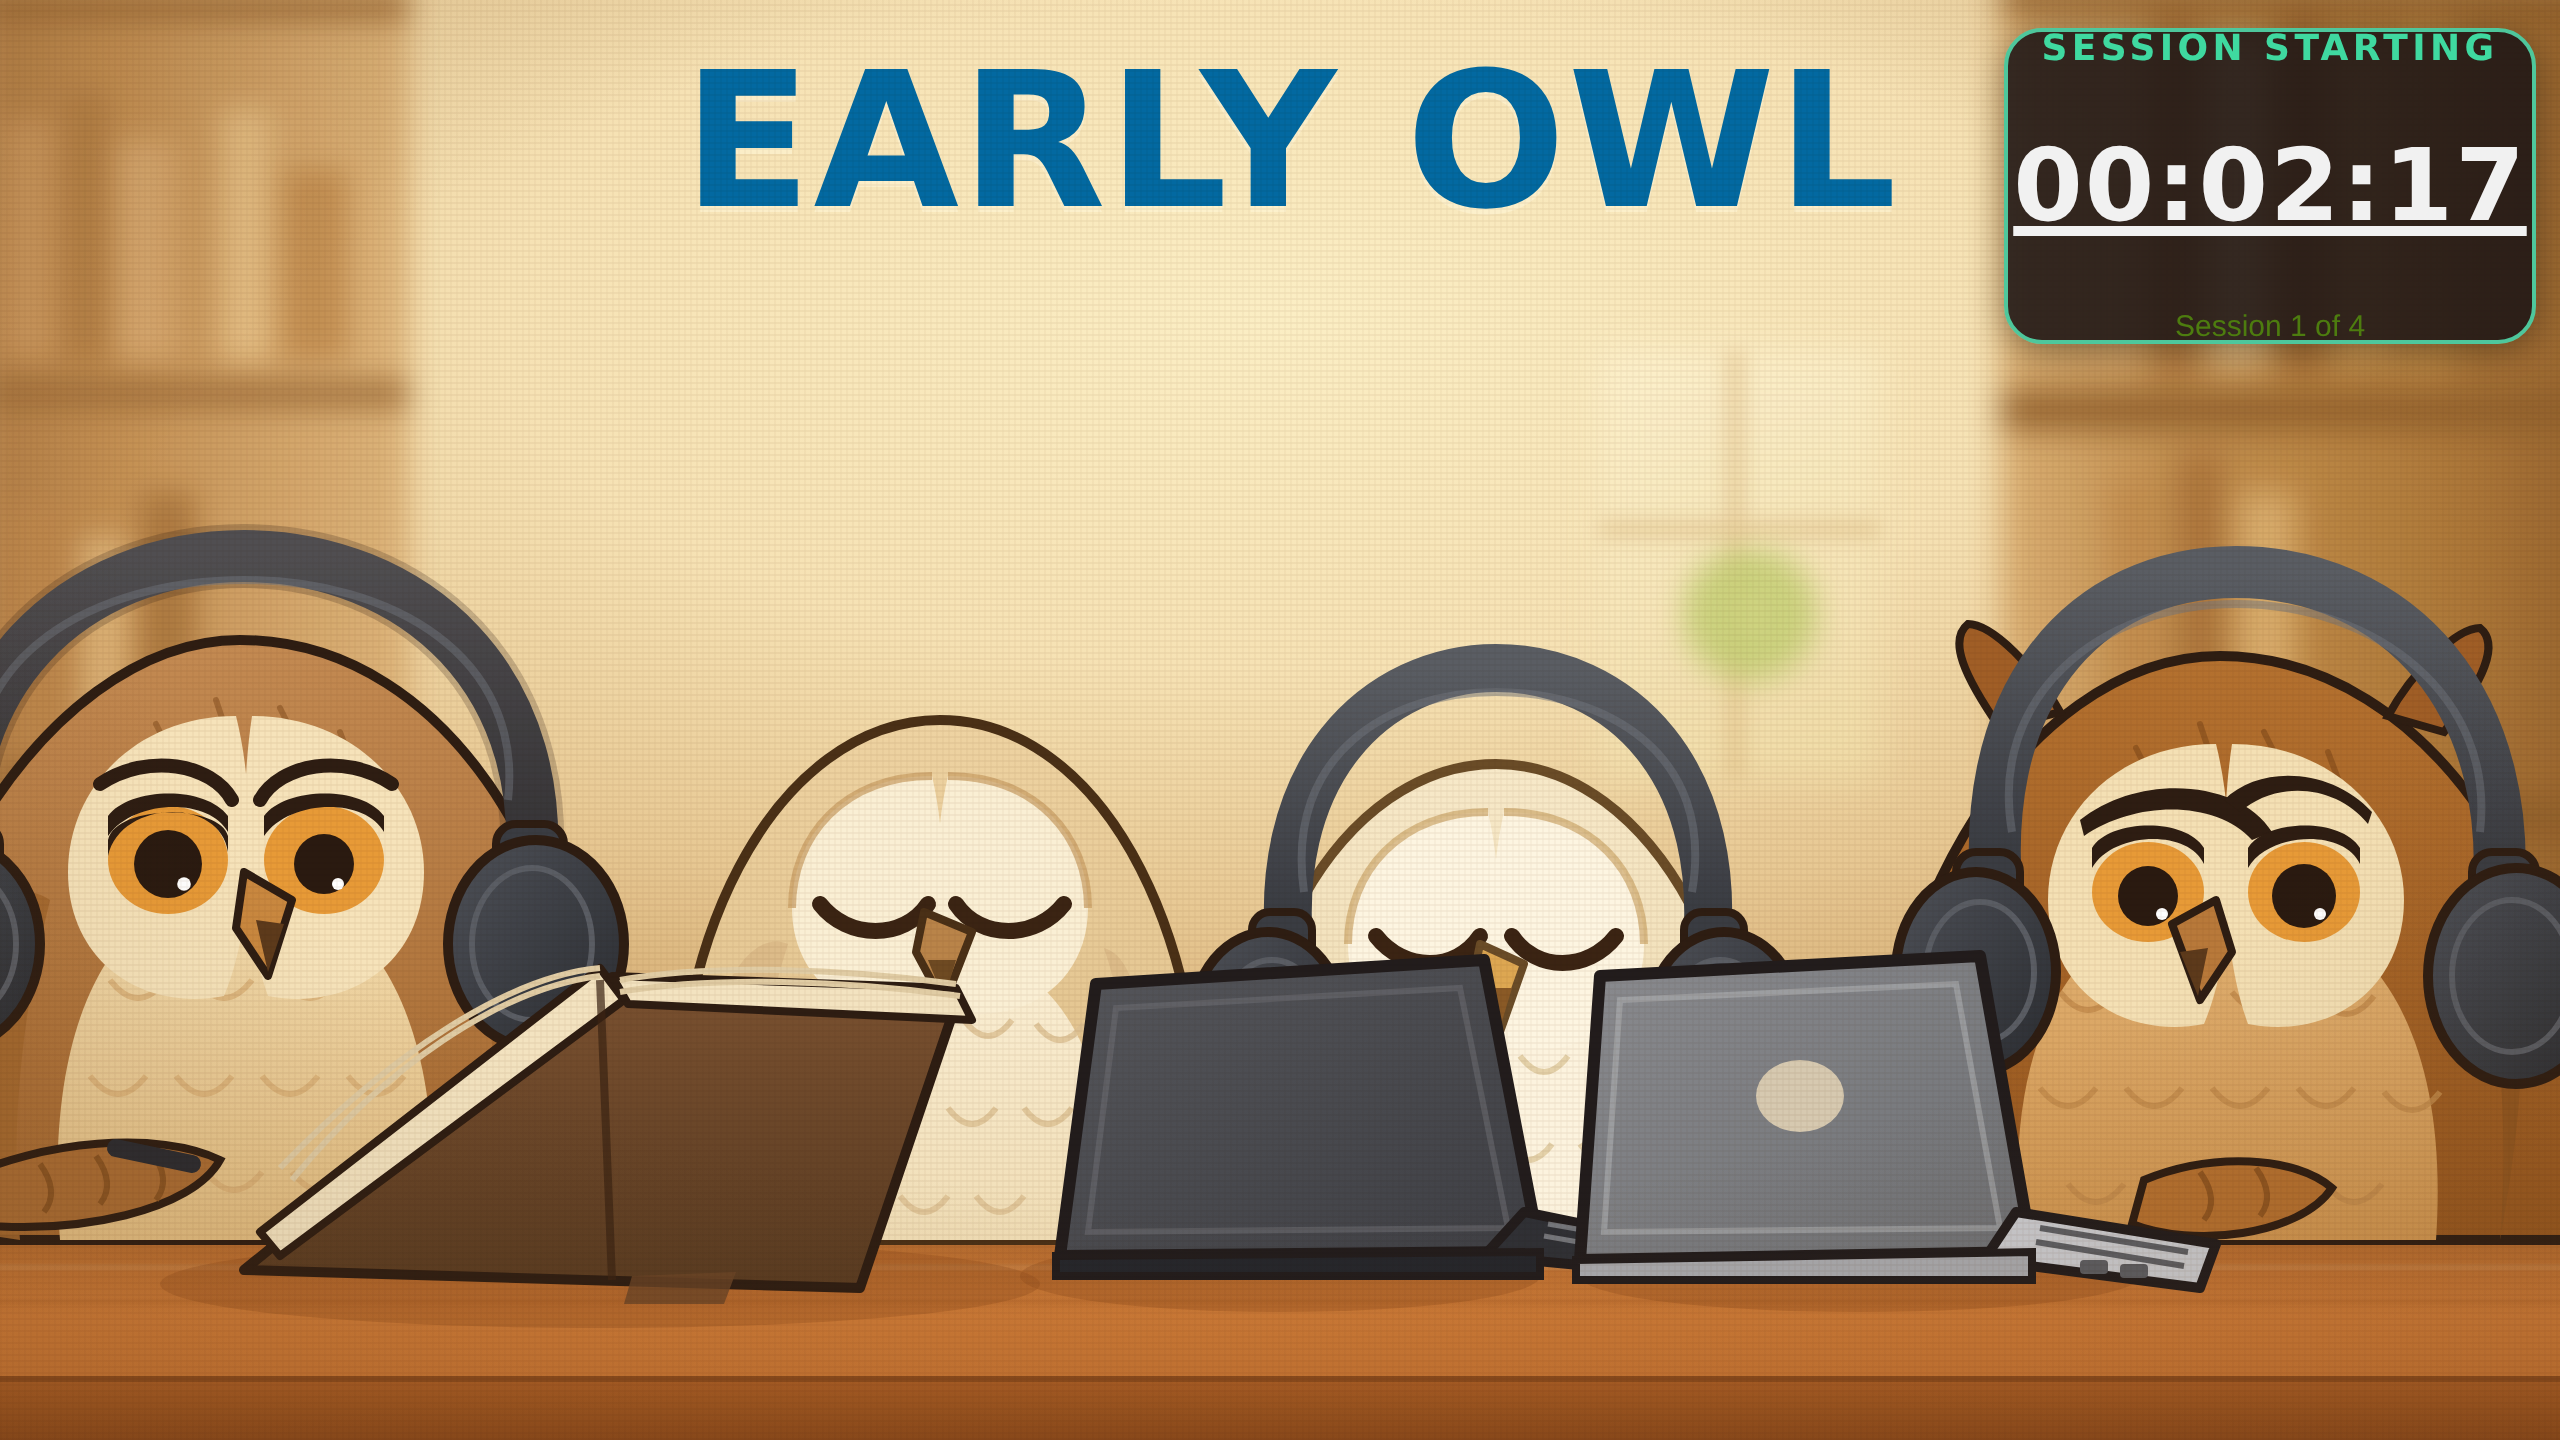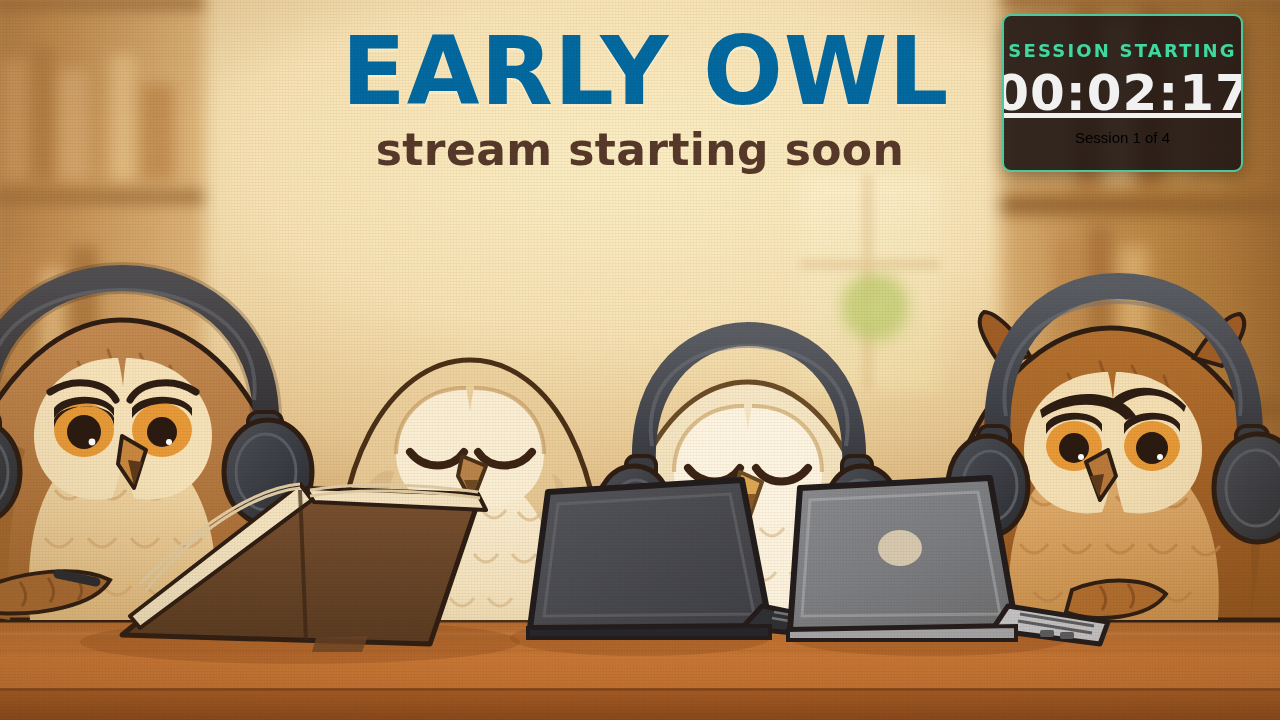--- a/index.html
+++ b/index.html
@@ -114,29 +114,30 @@
     font-weight:bold;
     font-size:44px;
     color:#57392a;
     margin-top:4px;
     letter-spacing:.4px;
   }
 
   
   .timer-panel {
     position:absolute; left:1002px; top:14px;
-    width:241px; height:158px;
+    width:266px; height:158px;
     background:rgba(28,20,20,.88);
     border:2px solid #4ec79c;
-    border-radius:9px;
+    border-radius:19px;
     z-index:60;
     display:flex; flex-direction:column;
     align-items:center; justify-content:center;
     box-shadow:0 4px 18px rgba(0,0,0,.35);
     overflow:hidden;
+    gap:26px;
   }
   .timer-label {
     font-family:"DejaVu Sans", sans-serif;
     font-weight:bold;
     font-size:18px;
     letter-spacing:2.2px;
     color:#3fd9a0;
     margin-bottom:6px;
   }
   .timer-clock {
@@ -144,21 +145,21 @@
     font-weight:bold;
     font-size:50px;
     letter-spacing:1px;
     color:#f1f1f1;
     line-height:1.05;
     text-decoration:underline;
   }
   .timer-sub {
     font-family:"Liberation Sans", sans-serif;
     font-size:15px;
-    color:#000000;
+    color:#4d7c0f;
     margin-top:9px;
   }
 
   
   .grain {
     position:absolute; inset:0; z-index:55; pointer-events:none;
     opacity:.12;
     background-image:
       repeating-linear-gradient(0deg, rgba(120,80,40,.5) 0 1px, rgba(255,255,255,0) 1px 3px),
       repeating-linear-gradient(90deg, rgba(120,80,40,.35) 0 1px, rgba(255,255,255,0) 1px 3px);
@@ -513,21 +514,20 @@
           <path d="M 1018 191 L 1092 203"></path>
       </g>
       <rect x="1040" y="200" width="14" height="7" rx="2" fill="#5c5d62"></rect>
       <rect x="1060" y="202" width="14" height="7" rx="2" fill="#5c5d62"></rect>
       <path d="M 788 200 L 1016 196 L 1016 210 L 788 210 Z" fill="#a8a9ad" stroke="#221c1c" stroke-width="4"></path>
     </g>
   </svg>
 
   <div class="title-wrap">
     <div class="title">EARLY OWL</div>
-    <div class="subtitle">stream starting soon</div>
   </div>
 
   <div class="timer-panel">
     <div class="timer-label">SESSION STARTING</div>
     <div class="timer-clock">00:02:17</div>
     <div class="timer-sub">Session 1 of 4</div>
   </div>
 
   <div class="grain"></div>
   <div class="bg-vignette"></div>

